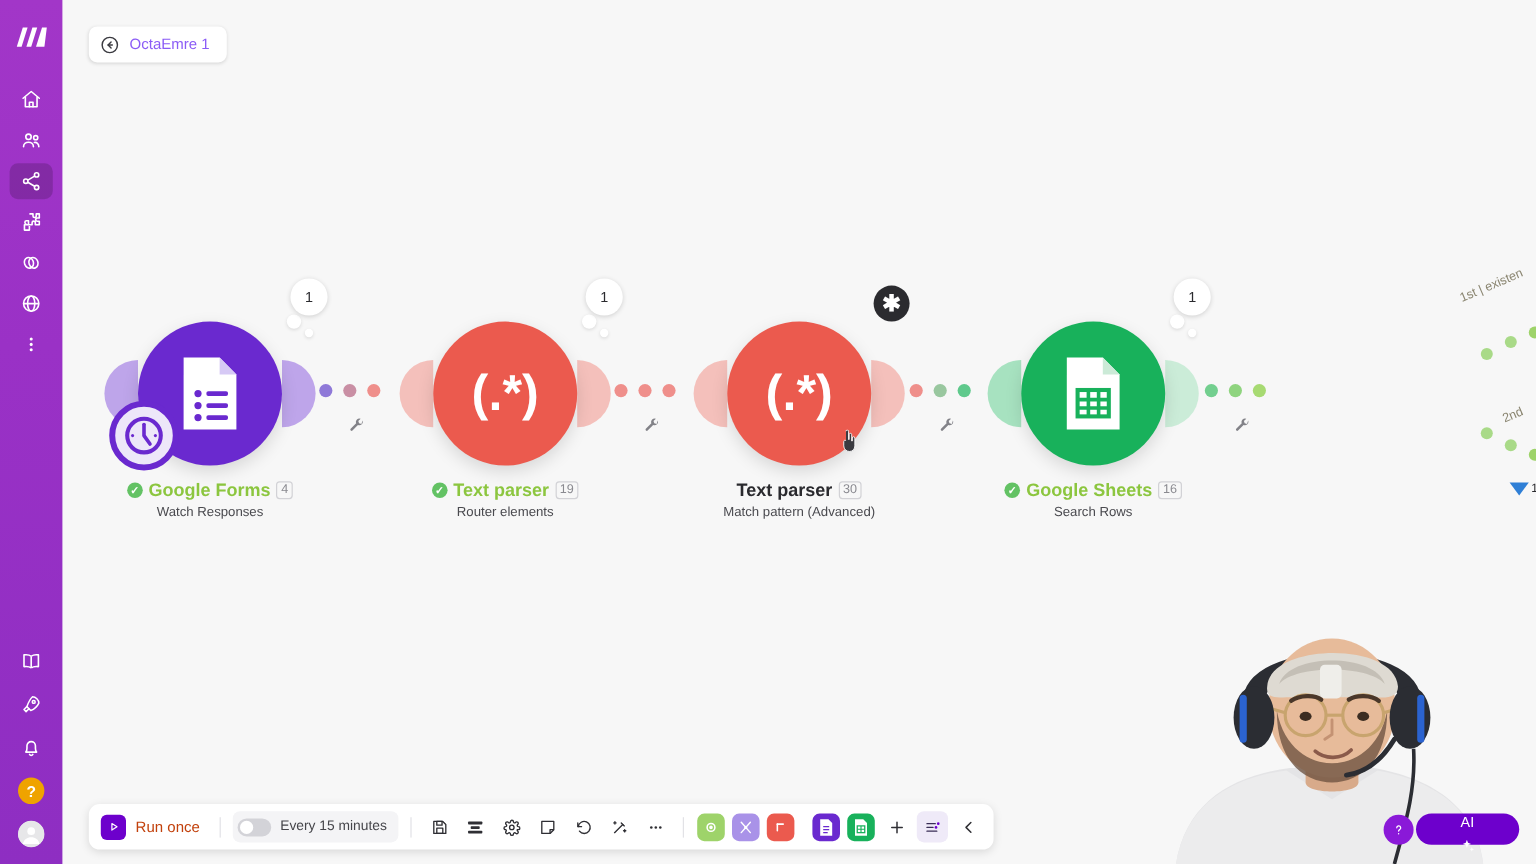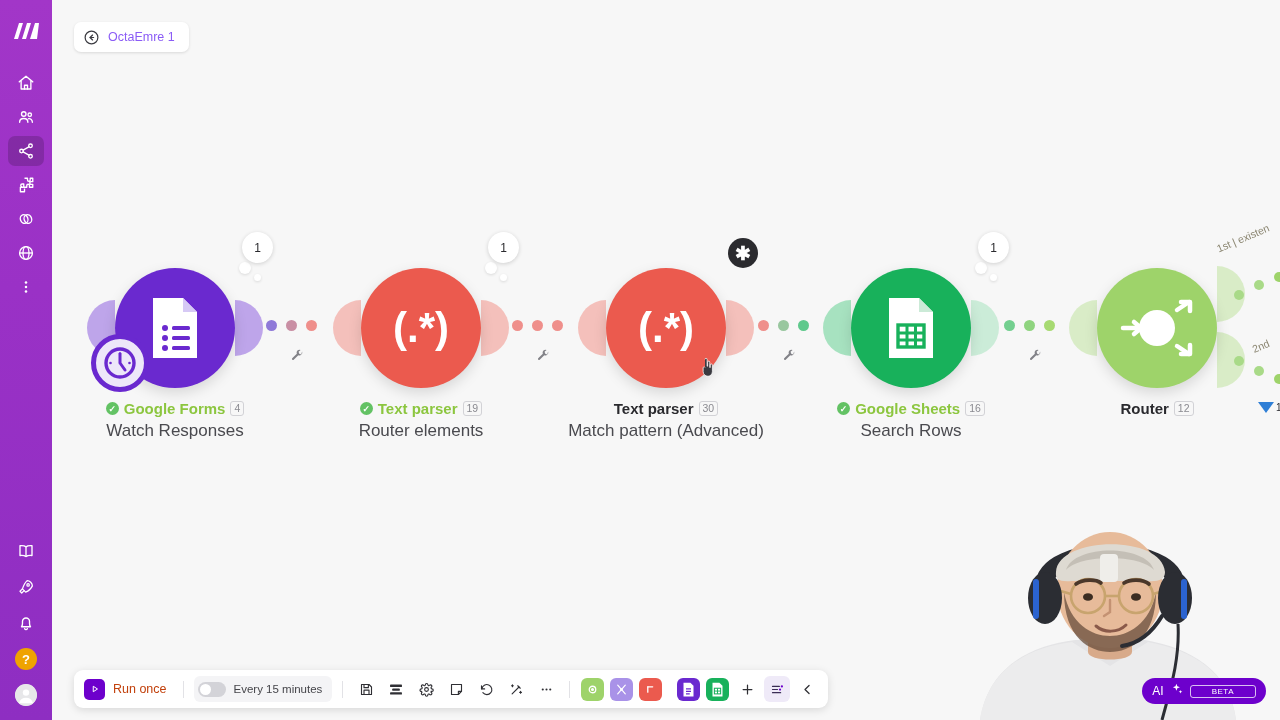--- a/index.html
+++ b/index.html
@@ -117,21 +117,21 @@
     background: #63c264; color: #fff; font-size: 9px;
     display: flex; align-items: center; justify-content: center; flex: 0 0 13px;
   }
   .mod-title .name-ok { color: #8cc63f; }
   .mod-title .name-plain { color: #2a2a2e; }
   .mod-title .idbox {
     font-size: 10.5px; font-weight: normal; color: #8a8a90;
     border: 1px solid #d2d2d6; border-radius: 3px;
     padding: 0px 3px; line-height: 13px;
   }
-  .mod-sub { font-size: 17px; color: #4a4a4f; margin-top: 4px; white-space: nowrap; }
+  .mod-sub { font-size: 11px; color: #4a4a4f; margin-top: 4px; white-space: nowrap; }
 
   
   .link { position: absolute; display: flex; align-items: center; gap: 9px; }
   .link .dot { width: 11px; height: 11px; border-radius: 50%; }
   .wrench { position: absolute; width: 13px; height: 13px; opacity: 0.75; }
 
   
   .branch-label {
     position: absolute; font-size: 10.5px; color: #8a8570;
     white-space: nowrap;
@@ -190,21 +190,21 @@
     display: flex; align-items: center; justify-content: center; cursor: pointer;
   }
   .tb-chip {
     width: 23px; height: 23px; border-radius: 6px;
     display: flex; align-items: center; justify-content: center;
     cursor: pointer; margin: 0 1px;
   }
   .ai-button {
     position: absolute; right: 14px; bottom: 16px;
     height: 26px; border-radius: 13px; background: #6d00cc; color: #fff;
-    display: flex; align-items: center; gap: 6px; padding: 0 10px; cursor: pointer;
+    display: flex; align-items: center; gap: 6px; padding: 0 10px; cursor: pointer; flex-direction: column;
   }
   .ai-button .ai-lbl { font-size: 12px; font-weight: 500; }
   .ai-button .beta {
     font-size: 8px; letter-spacing: .5px; border: 1px solid rgba(255,255,255,.75);
     border-radius: 3px; padding: 1px 21px;
   }
   .help-fab {
     position: absolute; right: 102px; bottom: 16px;
     width: 25px; height: 25px; border-radius: 50%; background: #8a19d8;
     display: flex; align-items: center; justify-content: center; cursor: pointer;
@@ -415,42 +415,20 @@
         <div class="counter">1</div>
       </div>
       <div class="mod-title">
         <span class="check">✓</span>
         <span class="name-ok">Google Sheets</span>
         <span class="idbox">16</span>
       </div>
       <div class="mod-sub">Search Rows</div>
     </div>
 
-    <div class="module" style="left:1020px; top:248px;">
-      <div class="bubble-wrap">
-        <div class="half left" style="background:#c1e3a0;"></div>
-        <div class="half right" style="background:#c1e3a0; top:18px;"></div>
-        <div class="half right" style="background:#c1e3a0; top:84px;"></div>
-        <div class="bubble" style="background:#9ed36a;">
-          <svg width="96" height="96" viewBox="0 0 96 96">
-            <circle cx="48" cy="48" r="18" fill="#fff"></circle>
-            <path d="M14 48h16" stroke="#fff" stroke-width="4.5" stroke-linecap="round"></path>
-            <path d="M25 42l7 6-7 6" fill="none" stroke="#fff" stroke-width="4.5" stroke-linecap="round" stroke-linejoin="round"></path>
-            <path d="M68 30l12-8" stroke="#fff" stroke-width="4.5" stroke-linecap="round"></path>
-            <path d="M72 22h9v9" fill="none" stroke="#fff" stroke-width="4.5" stroke-linecap="round" stroke-linejoin="round"></path>
-            <path d="M68 66l12 8" stroke="#fff" stroke-width="4.5" stroke-linecap="round"></path>
-            <path d="M72 74h9v-9" fill="none" stroke="#fff" stroke-width="4.5" stroke-linecap="round" stroke-linejoin="round"></path>
-          </svg>
-        </div>
-      </div>
-      <div class="mod-title">
-        <span class="name-plain">Router</span>
-        <span class="idbox">12</span>
-      </div>
-    </div>
 
     <div class="link" style="left:214px; top:320px;">
       <i class="dot" style="background:#8f79d8;"></i>
         <i class="dot" style="background:#c98fa4;"></i>
         <i class="dot" style="background:#ef8f8b;"></i>
     </div>
     <span class="wrench" style="left:239px; top:348px;">
       <svg width="13" height="13" viewBox="0 0 24 24" fill="#5c5c63">
           <path d="M20.5 4.5a5.4 5.4 0 0 1-7 7L5 20a2 2 0 0 1-2.8-2.8l8.5-8.5a5.4 5.4 0 0 1 7-7L14 5.2l1.2 3.6 3.6 1.2Z"></path>
         </svg>

